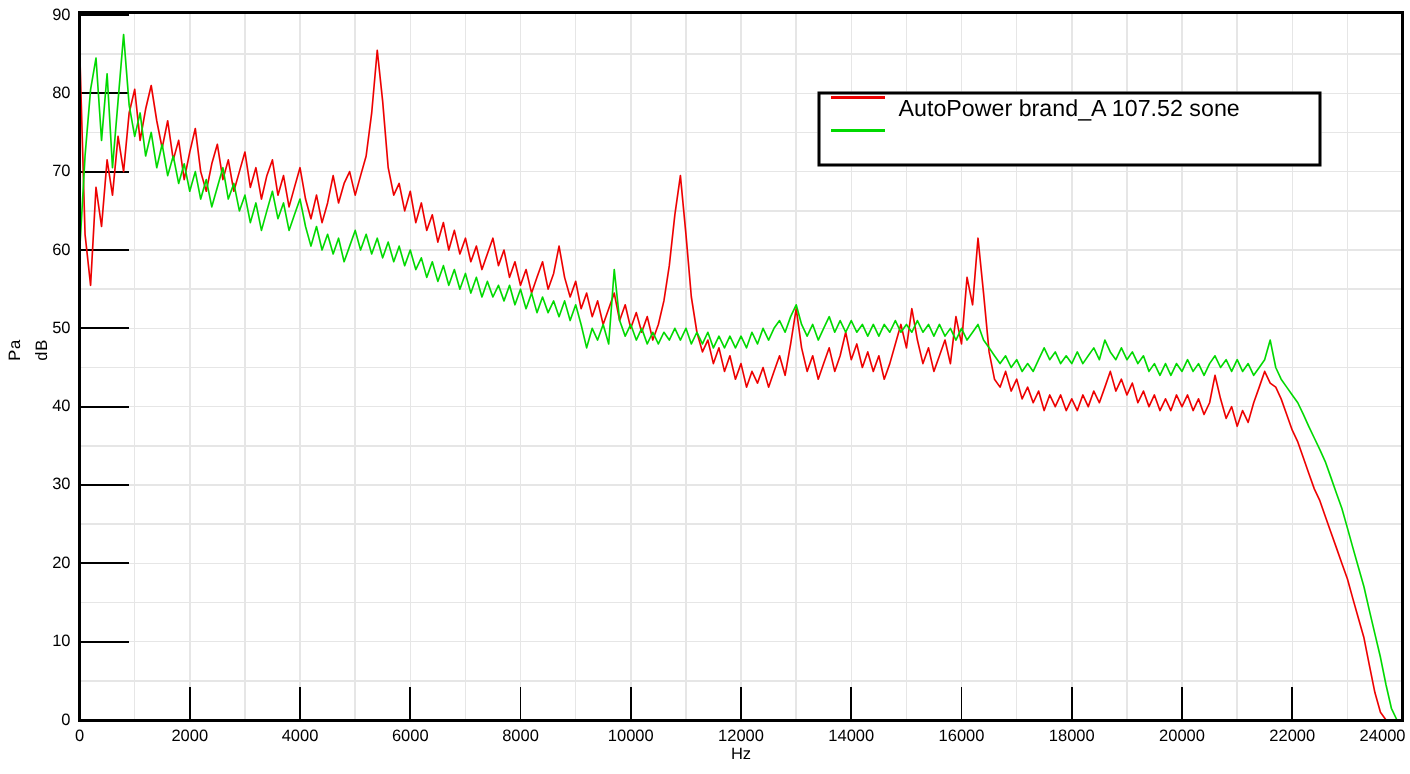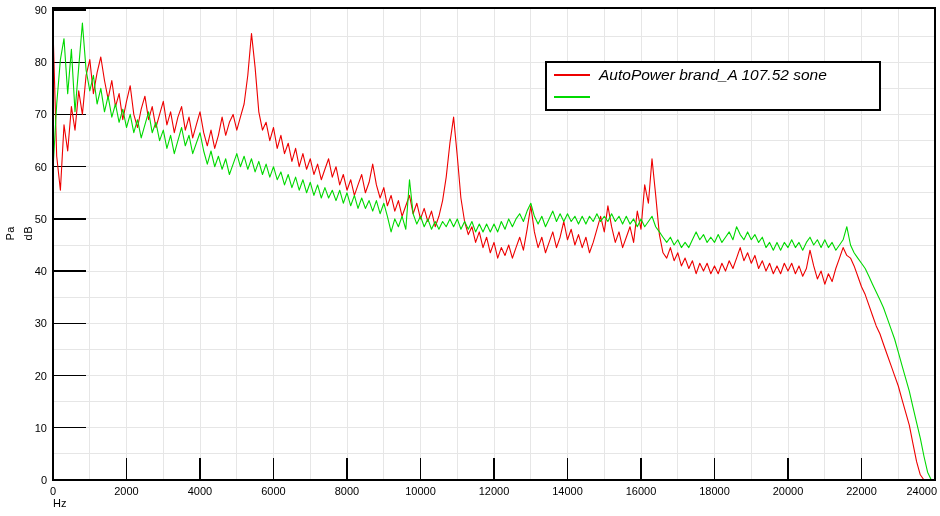--- a/index.html
+++ b/index.html
@@ -10,29 +10,29 @@
   }
   #plot-svg{position:absolute; left:0; top:0;}
   .unit-label{
     position:absolute; font-size:11px; color:#000;
     writing-mode:vertical-rl; transform:rotate(180deg); letter-spacing:0.5px;
   }
   #unit-pa{left:4px; top:226px;}
   #unit-db{left:22px; top:226px;}
   #x-axis-title{
     position:absolute; left:53px; top:497px; width:882px;
-    font-size:11px; color:#000;
+    text-align:center; font-size:11px; color:#000;
   }
   #legend-box{
     position:absolute; left:545px; top:61px; width:336px; height:50px;
     box-sizing:border-box; border:2px solid #000; background:#fff;
     display:flex; flex-direction:column; justify-content:center;
     z-index:3;
   }
-  .legend-row{display:flex; align-items:center; height:22px;font-style:italic;}
+  .legend-row{display:flex; height:22px;}
   .legend-sample{
     width:36px; height:0; border-top:2px solid #000; margin:0 9px 0 7px; flex:none;
   }
   .legend-text{font-size:15.5px; color:#000; white-space:nowrap;}
 </style>
 </head>
 <body>
 
 <div id="chart-root">
 

